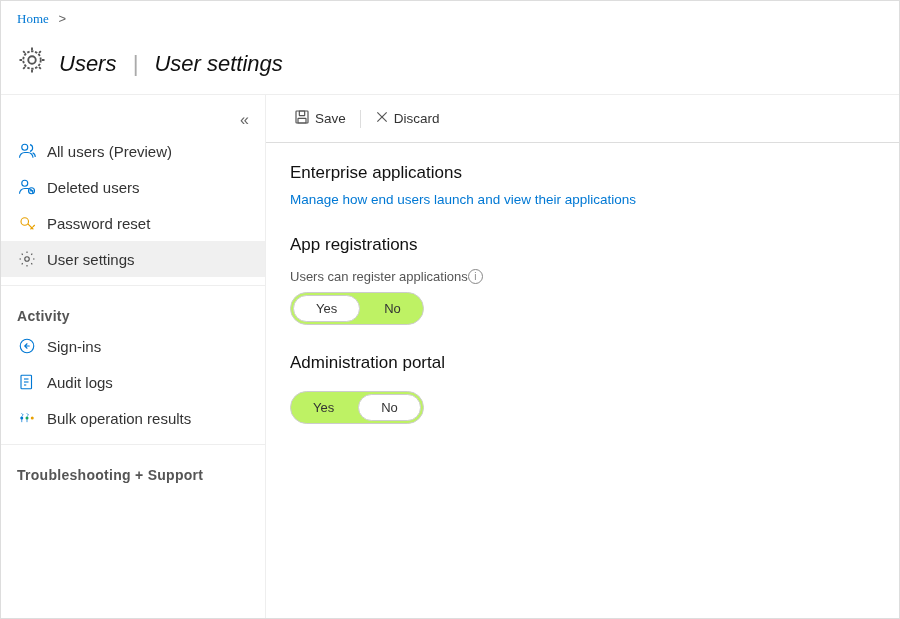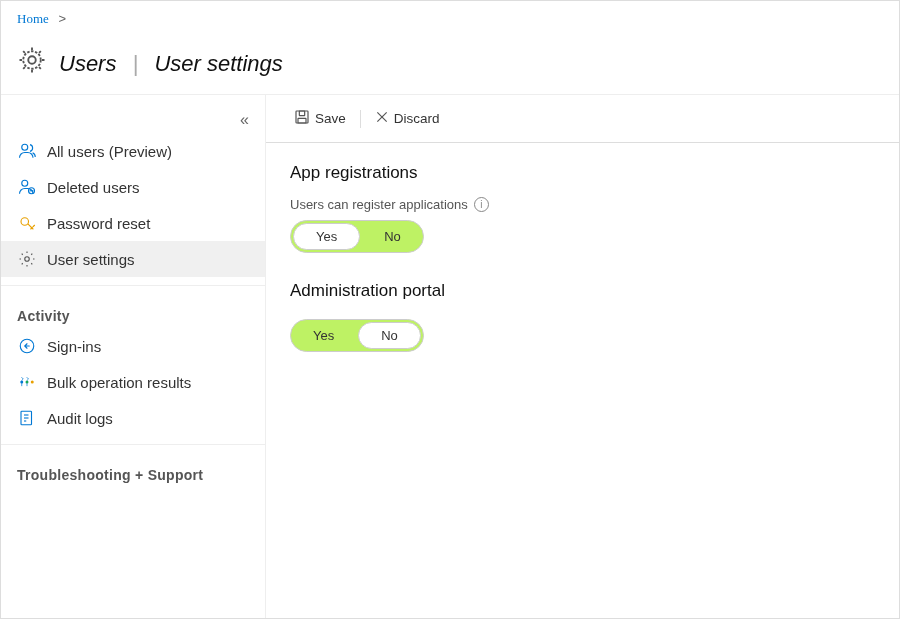--- a/index.html
+++ b/index.html
@@ -176,21 +176,20 @@
     .section-block {
       margin-bottom: 28px;
     }
 
     .field-label {
       font-size: 13px;
       color: #555;
       margin: 14px 0 8px 0;
       display: flex;
       align-items: center;
-      gap: 6px;
     }
     .info-icon {
       width: 15px;
       height: 15px;
       border-radius: 50%;
       border: 1px solid #888;
       display: inline-flex;
       align-items: center;
       justify-content: center;
       font-size: 10px;
@@ -316,41 +315,41 @@
         <div class="sidebar-item-icon icon-signins">
           <svg width="18" height="18" viewBox="0 0 24 24" fill="none">
             <circle cx="12" cy="12" r="9" stroke="#0078d4" stroke-width="1.5"></circle>
             <path d="M15 12H9M12 9l-3 3 3 3" stroke="#0078d4" stroke-width="1.5" stroke-linecap="round"></path>
           </svg>
         </div>
         <span>Sign-ins</span>
       </div>
 
       <div class="sidebar-item">
+        <div class="sidebar-item-icon icon-audit">
+          <svg width="18" height="18" viewBox="0 0 24 24" fill="none">
+            <rect x="4" y="3" width="14" height="18" rx="1" stroke="#0078d4" stroke-width="1.5"></rect>
+            <line x1="8" y1="8" x2="14" y2="8" stroke="#0078d4" stroke-width="1.5"></line>
+            <line x1="8" y1="12" x2="14" y2="12" stroke="#0078d4" stroke-width="1.5"></line>
+            <line x1="8" y1="16" x2="11" y2="16" stroke="#0078d4" stroke-width="1.5"></line>
+          </svg>
+        </div>
+        <span>Audit logs</span>
+      </div>
+
+      <div class="sidebar-item">
         <div class="sidebar-item-icon icon-bulk">
           <svg width="18" height="18" viewBox="0 0 24 24" fill="none">
             <circle cx="5" cy="12" r="2" fill="#0078d4"></circle>
             <circle cx="12" cy="12" r="2" fill="#1aaa55"></circle>
             <circle cx="19" cy="12" r="2" fill="#e8a000"></circle>
             <path d="M5 6l2 2-2 2M12 6l2 2-2 2M5 14v3M12 14v3" stroke="#0078d4" stroke-width="1" stroke-linecap="round"></path>
           </svg>
         </div>
         <span>Bulk operation results</span>
-      </div>
-
-      <div class="sidebar-item">
-        <div class="sidebar-item-icon icon-audit">
-          <svg width="18" height="18" viewBox="0 0 24 24" fill="none">
-            <rect x="4" y="3" width="14" height="18" rx="1" stroke="#0078d4" stroke-width="1.5"></rect>
-            <line x1="8" y1="8" x2="14" y2="8" stroke="#0078d4" stroke-width="1.5"></line>
-            <line x1="8" y1="12" x2="14" y2="12" stroke="#0078d4" stroke-width="1.5"></line>
-            <line x1="8" y1="16" x2="11" y2="16" stroke="#0078d4" stroke-width="1.5"></line>
-          </svg>
-        </div>
-        <span>Audit logs</span>
       </div>
 
       <hr class="sidebar-divider">
       <div class="sidebar-section-label">Troubleshooting + Support</div>
     </div>
 
     <div class="content-area">
 
       <div class="toolbar">
         <button class="toolbar-btn">
@@ -370,20 +369,24 @@
               <line x1="4" y1="4" x2="20" y2="20"></line>
               <line x1="20" y1="4" x2="4" y2="20"></line>
             </svg>
           </span>
           <span>Discard</span>
         </button>
       </div>
 
       <div class="content-sections">
 
+        <div class="section-block">
+          <div class="section-title">Enterprise applications</div>
+          <a class="section-link">Manage how end users launch and view their applications</a>
+        </div>
 
         <div class="section-block">
           <div class="section-title">App registrations</div>
           <div class="field-label">
             <span>Users can register applications</span>
             <span class="info-icon">i</span>
           </div>
           <div class="toggle-group">
             <button class="toggle-btn selected">Yes</button>
             <button class="toggle-btn">No</button>

